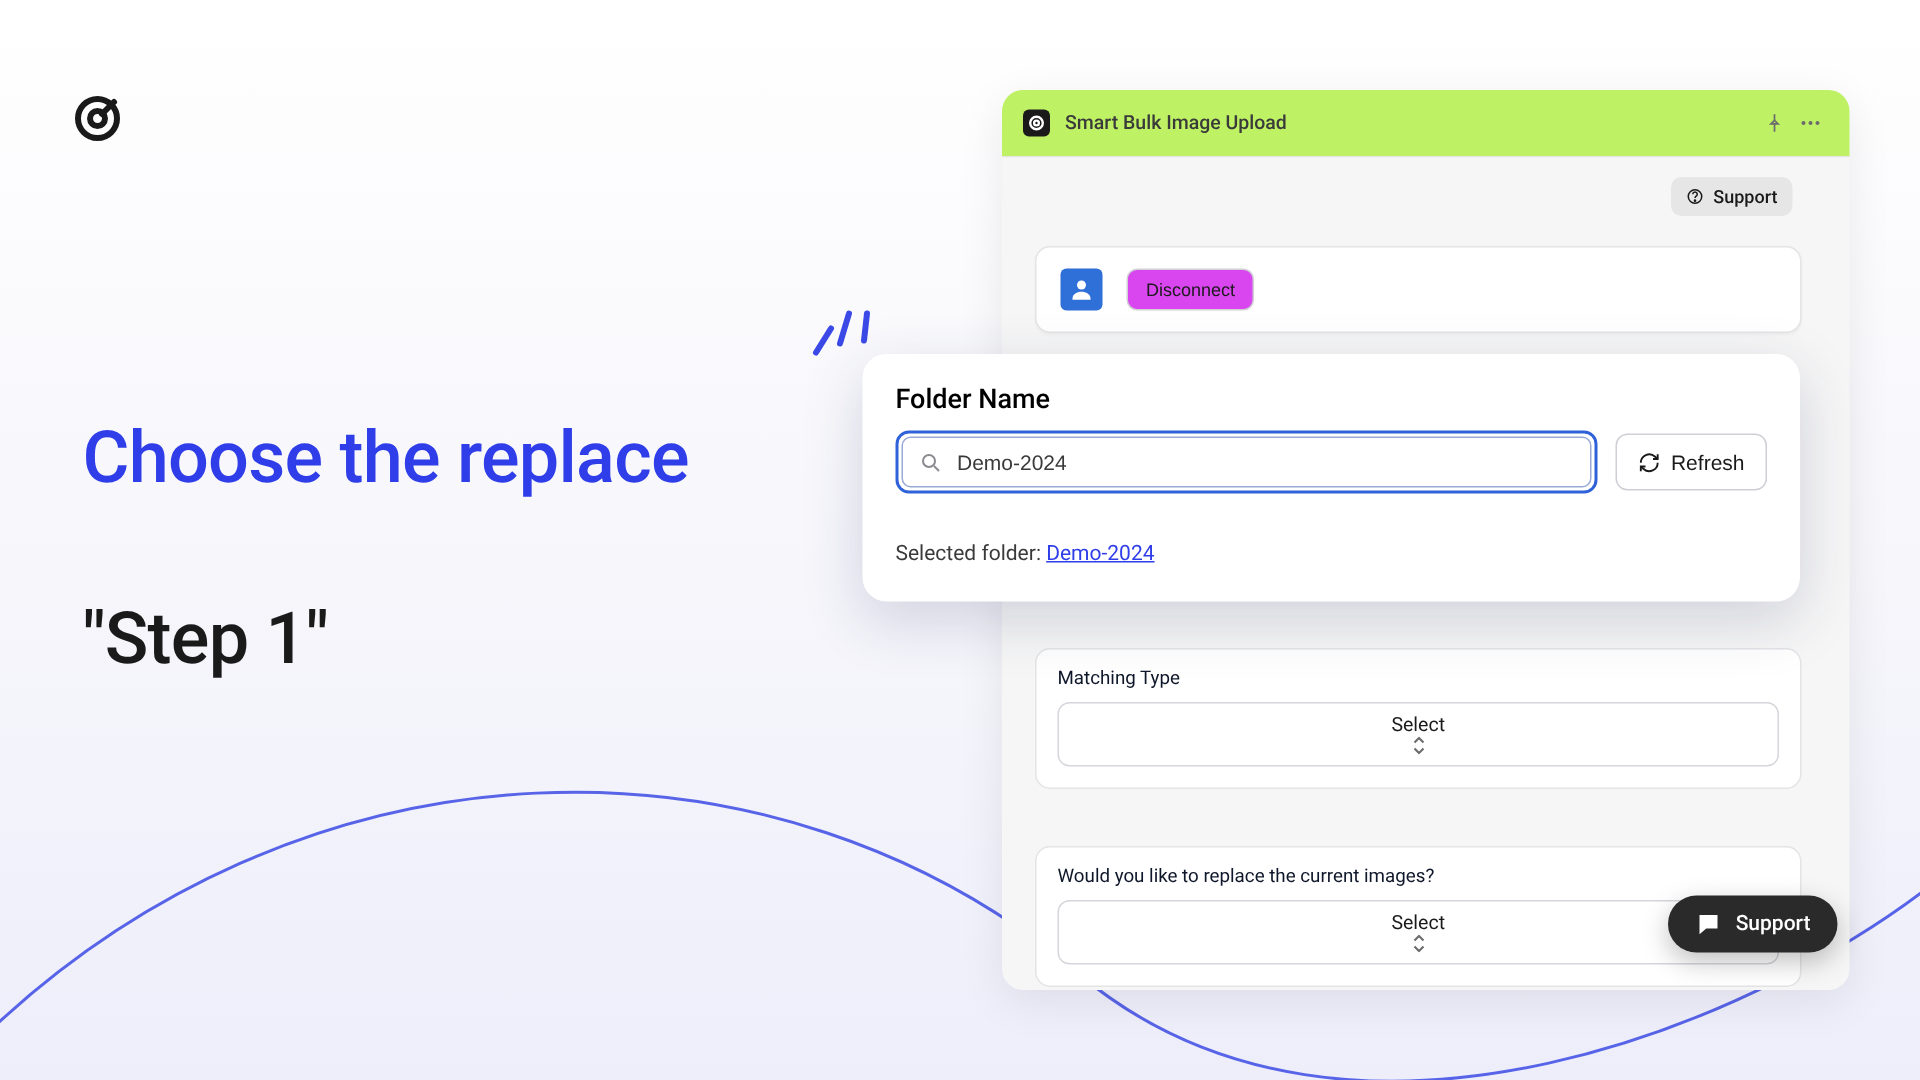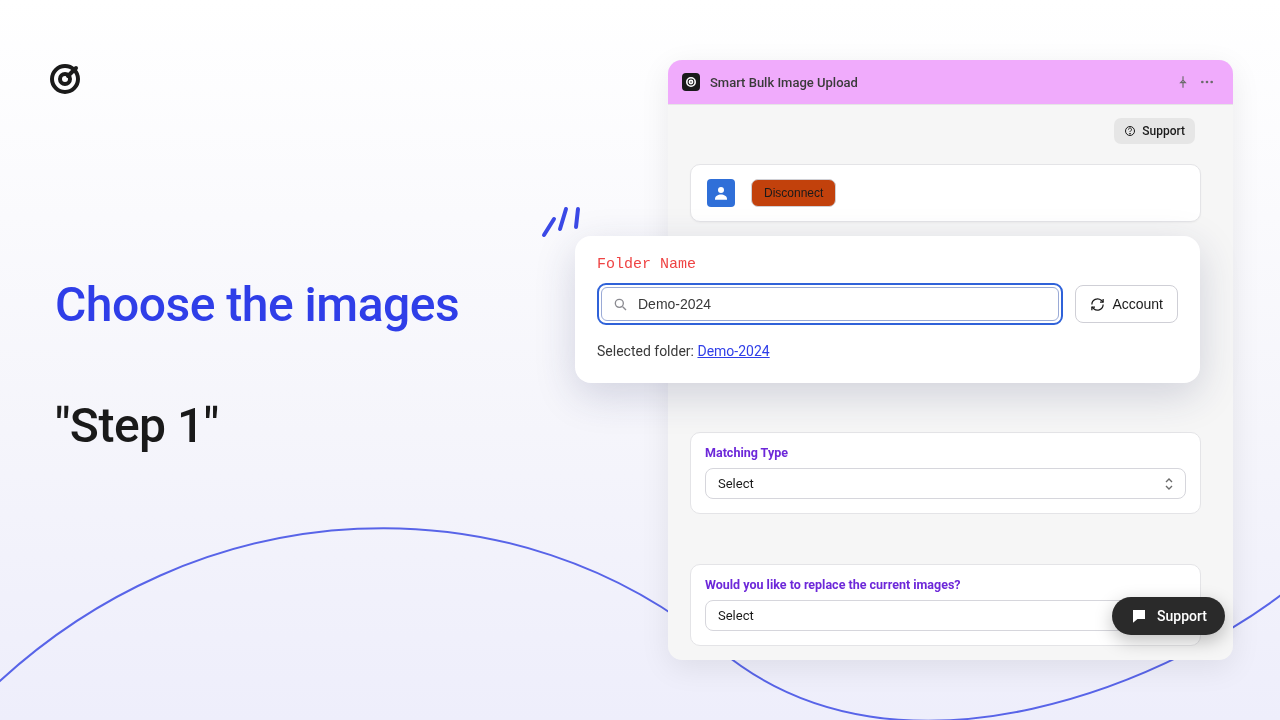--- a/index.html
+++ b/index.html
@@ -53,21 +53,21 @@
     background: #f6f6f6;
     border-radius: 14px;
     box-shadow: 0 8px 30px rgba(0,0,0,0.08);
     overflow: visible;
   }
   .app-header {
     display: flex;
     align-items: center;
     padding: 10px 14px;
     border-bottom: 1px solid #e5e5e5;
-    background: #f0abfc;
+    background: #bef264;
     border-radius: 14px 14px 0 0;
   }
   .app-header .shop-icon {
     width: 18px; height: 18px;
     margin-right: 10px;
     background: #1a1a1a;
     border-radius: 4px;
     display: flex; align-items:center; justify-content:center;
   }
   .app-header .title {
@@ -116,46 +116,45 @@
     background: #2f6fd8;
     border-radius: 4px;
     margin-right: 16px;
     display:flex; align-items:center; justify-content:center;
   }
   .account-info { flex: 1; }
   .account-title { font-size: 13px; font-weight: 600; color: #1a1a1a; }
   .account-sub { font-size: 12px; color: #6b6b6b; margin-top: 2px; }
   .disconnect-btn {
     border: 1px solid #d0d0d5;
-    background: #c2410c;
+    background: #d946ef;
     border-radius: 7px;
     padding: 6px 12px;
     font-size: 12px;
     font-weight: 500;
     color: #1a1a1a;
     cursor: pointer;
   }
 
   .folder-card {
     position: absolute;
     left: 575px;
     top: 236px;
     width: 625px;
     background: #fff;
     border-radius: 16px;
     padding: 20px 22px 24px;
     box-shadow: 0 12px 40px rgba(38,43,94,0.18);
     z-index: 5;
   }
   .folder-label {
-    font-size: 15px;
-    color: #ef4444;
+    font-size: 18px;
+    color: #000000;
     font-weight: 500;
     margin-bottom: 10px;
-    font-family: Liberation Mono, monospace;
   }
   .folder-row { display: flex; gap: 12px; align-items:center; }
   .search-wrap {
     flex: 1;
     position: relative;
     border: 2px solid #2f62d9;
     border-radius: 9px;
     padding: 2px;
   }
   .search-inner {
@@ -180,21 +179,21 @@
     padding: 10px 14px;
     font-size: 14px;
     font-weight: 500;
     color: #1a1a1a;
     cursor: pointer;
     display: inline-flex;
     align-items: center;
     gap: 7px;
   }
   .selected-line {
-    margin-top: 18px;
+    margin-top: 32px;
     font-size: 14px;
     color: #3a3a3a;
   }
   .selected-line a {
     color: #2f3ee8;
     text-decoration: underline;
   }
   .total-line {
     margin-top: 16px;
     font-size: 14px;
@@ -208,35 +207,36 @@
     right: 32px;
     background: #fff;
     border: 1px solid #e4e4e7;
     border-radius: 10px;
     padding: 12px 14px 14px;
   }
   .plain-card.match { top: 372px; }
   .plain-card.replace { top: 480px; margin-top: 24px; }
   .plain-card .p-label {
     font-size: 12.5px;
-    color: #6d28d9;
-    font-weight: 700;
+    color: #0f172a;
+    font-weight: 400;
   }
   .select {
     margin-top: 8px;
     border: 1px solid #d6d6dc;
     border-radius: 8px;
     padding: 7px 12px;
     font-size: 13px;
     color: #1a1a1a;
     display: flex;
     align-items: center;
     justify-content: space-between;
     cursor: pointer;
     background: #fff;
+    flex-direction: column;
   }
   .select .chev {
     color: #6b6b6b;
     font-size: 10px;
     line-height: 1;
     display: flex;
     flex-direction: column;
     gap: 0px;
   }
 
@@ -263,21 +263,21 @@
 
 <div class="logo">
   <svg viewBox="0 0 34 34" width="34" height="34">
     <circle cx="17" cy="17" r="13" fill="none" stroke="#1a1a1a" stroke-width="4"></circle>
     <circle cx="17" cy="17" r="5" fill="none" stroke="#1a1a1a" stroke-width="4"></circle>
     <path d="M28 6 L20 14" stroke="#1a1a1a" stroke-width="4" stroke-linecap="round"></path>
   </svg>
 </div>
 
 <div class="headline">
-  <span class="accent">Choose the images</span><br>
+  <span class="accent">Choose the replace</span><br>
   <br>
   <span>"Step 1"</span>
 </div>
 
 <svg class="curve" viewBox="0 0 1280 300">
   <path d="M -20 280 C 200 60, 520 60, 720 230 C 900 380, 1180 260, 1300 160" fill="none" stroke="#5864e8" stroke-width="2"></path>
 </svg>
 
 <svg class="sparkle" viewBox="0 0 60 55">
   <line x1="12" y1="40" x2="22" y2="24" stroke="#3b49e6" stroke-width="4" stroke-linecap="round"></line>
@@ -366,21 +366,21 @@
         <input type="text" value="Demo-2024" style="">
       </div>
     </div>
     <button class="refresh-btn">
       <svg width="15" height="15" viewBox="0 0 24 24" fill="none" stroke="#1a1a1a" stroke-width="2">
           <path d="M3 12a9 9 0 0 1 15-6.7L21 8"></path>
           <path d="M21 3v5h-5"></path>
           <path d="M21 12a9 9 0 0 1-15 6.7L3 16"></path>
           <path d="M3 21v-5h5"></path>
         </svg>
-      <span>Account</span>
+      <span>Refresh</span>
     </button>
   </div>
   <div class="selected-line">
     <span>Selected folder: </span><a href="#">Demo-2024</a>
   </div>
 </div>
 
 <div class="floating-support">
   <svg width="18" height="18" viewBox="0 0 24 24" fill="#fff">
       <path d="M4 4h16v12H10l-6 5V4z"></path>

